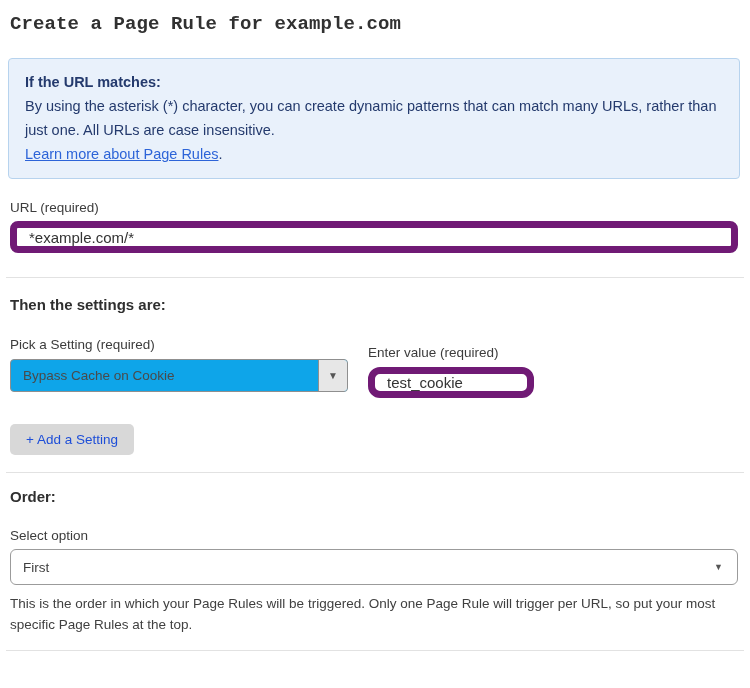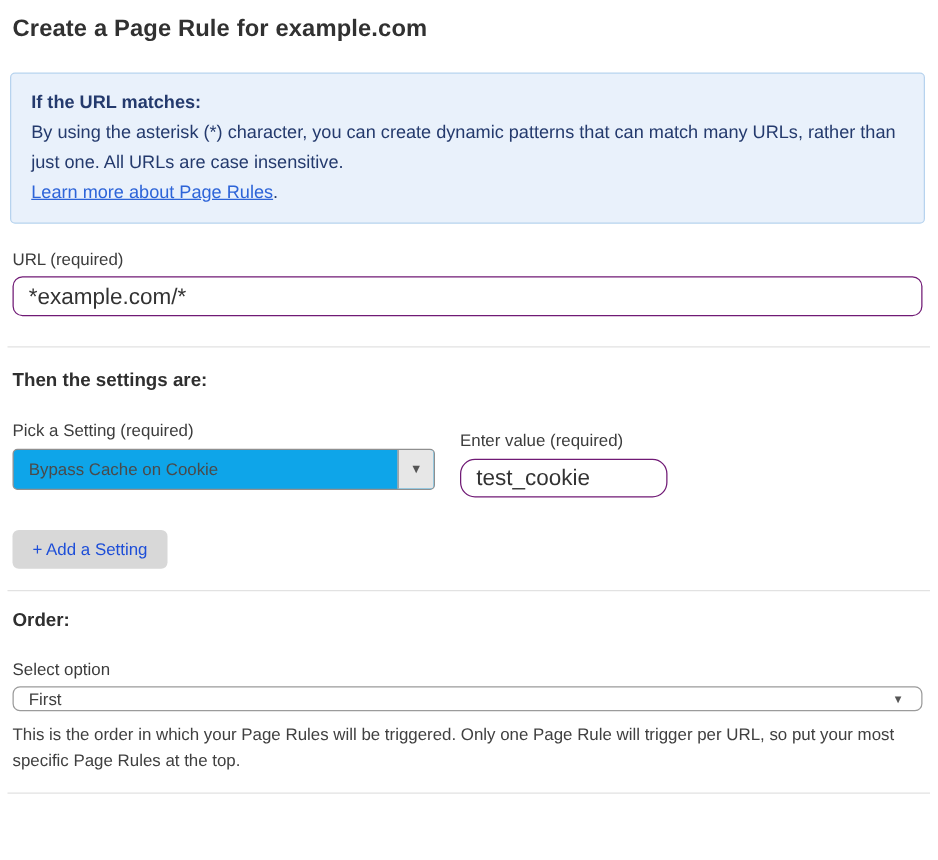--- a/index.html
+++ b/index.html
@@ -9,20 +9,21 @@
     color: #333;
     overflow: hidden;
   }
   .page { padding: 13px 12px 0 10px; }
 
   .page-title {
     font-size: 19px;
     font-weight: bold;
     color: #313131;
     letter-spacing: 0.1px;
+    font-family: Liberation Mono, monospace;
   }
 
   
   .info-box {
     margin-top: 23px;
     margin-left: -2px;
     background: #e9f1fb;
     border: 1px solid #b7d3ee;
     border-radius: 4px;
     padding: 11px 16px 12px 16px;
@@ -39,26 +40,26 @@
   }
 
   .field-label {
     font-size: 13.5px;
     color: #3c3c3c;
   }
   .url-label { margin-top: 21px; }
 
   .text-input {
     display: block;
-    border: 1px solid #701a75;
+    border: 7px solid #701a75;
     border-radius: 8px;
     height: 32px;
     padding: 0 12px;
     font-family: "Liberation Sans", "DejaVu Sans", sans-serif;
-    font-size: 18px;
+    font-size: 15px;
     color: #333;
     background: #fff;
     outline: none;
   }
   .url-input {
     margin-top: 6px;
     width: 728px;
   }
   .help-text {
     margin-top: 7px;
@@ -138,21 +139,21 @@
 
   .add-setting-btn { margin-top: 26px; }
 
   .order-divider { margin-top: 17px; }
   .order-heading { margin-top: 15px; }
   .select-option-label { margin-top: 23px; }
 
   .order-select {
     margin-top: 6px;
     width: 728px;
-    height: 20px;
+    height: 36px;
     border: 1px solid #9b9b9b;
     border-radius: 6px;
     background: #fff;
     display: flex;
     align-items: center;
     justify-content: space-between;
     padding: 0 14px 0 12px;
     font-size: 13.5px;
     color: #3f3f3f;
     cursor: pointer;

